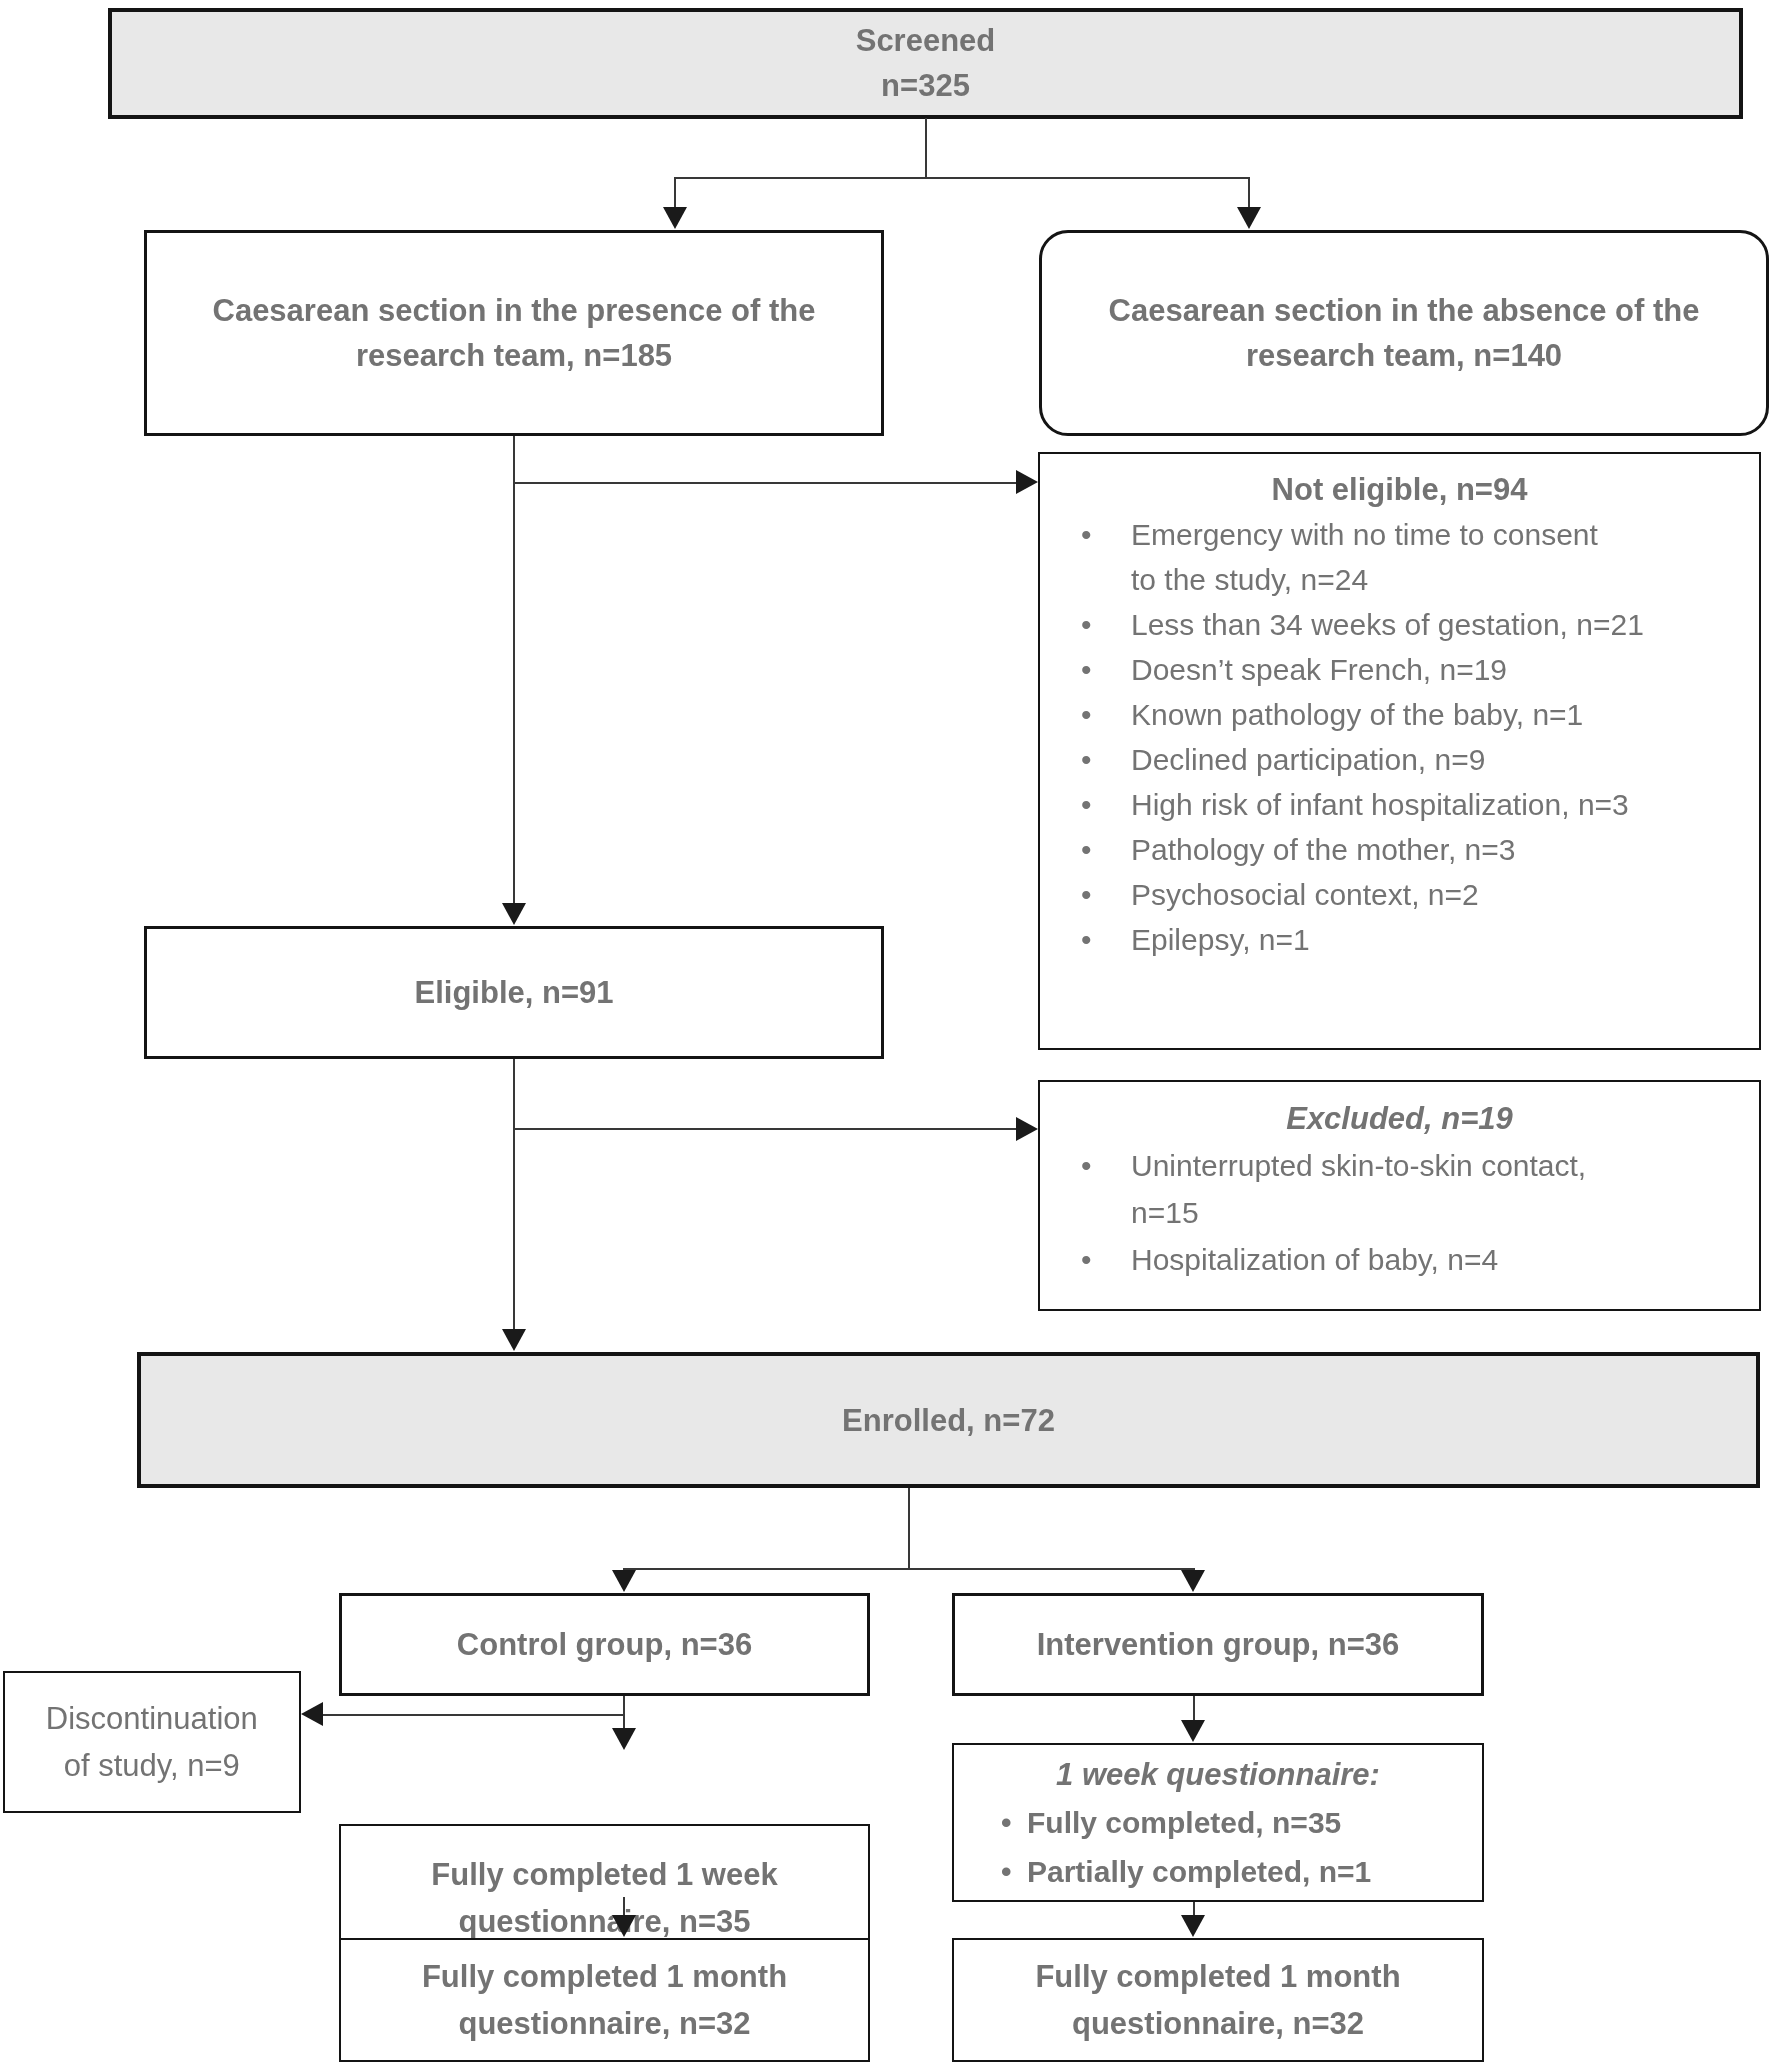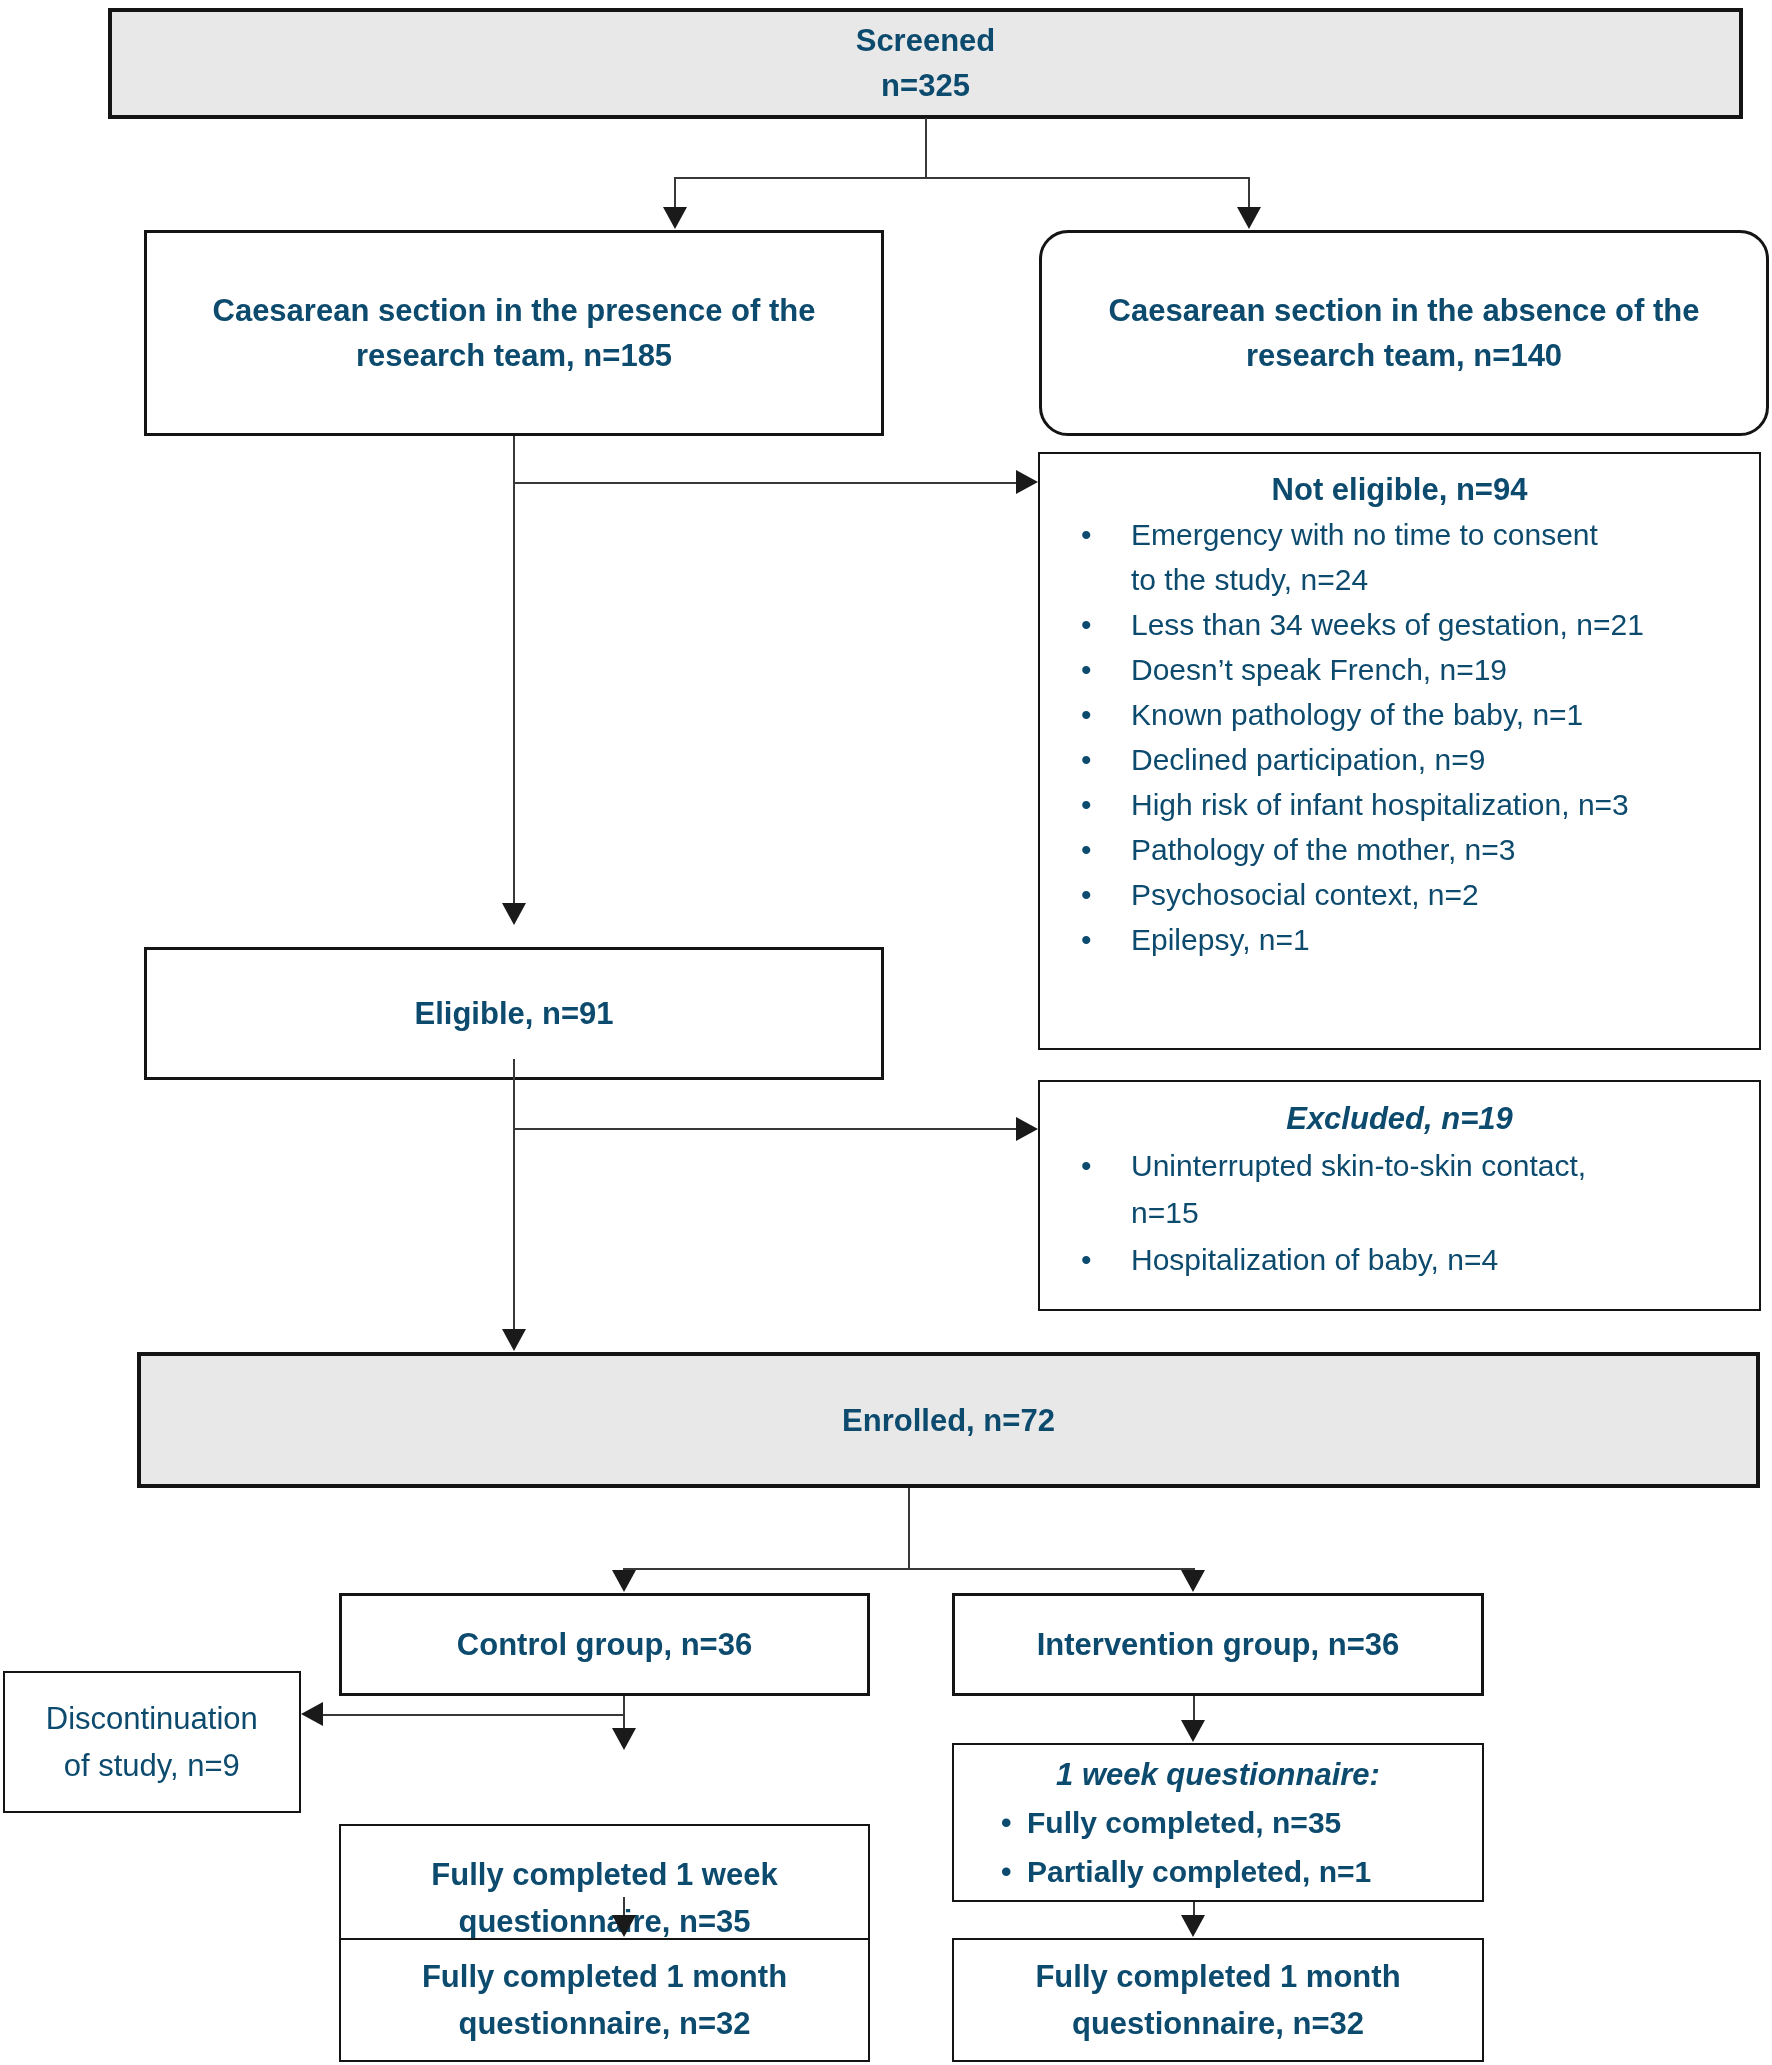--- a/index.html
+++ b/index.html
@@ -1,35 +1,35 @@
 <!DOCTYPE html>
 <html style="font-size:15px"><head>
 <meta charset="utf-8">
 <style>
   html,body { margin:0; padding:0; background:#ffffff; }
   .canvas {
     position:relative; width:1769px; height:2066px; background:#ffffff;
-    font-family:"Liberation Sans", sans-serif; color:#0c4a6e;
+    font-family:"Liberation Sans", sans-serif; color:#737373;
   }
   
   .box {
     position:absolute; box-sizing:border-box; background:#ffffff;
     border:3.7px solid #141414; display:flex; flex-direction:column;
     align-items:center; justify-content:center; text-align:center;
     font-weight:bold; font-size:31px; line-height:45px;
   }
   .gray  { background:#e8e8e8; border-width:4.7px; }
   .bw3   { border-width:2.8px; }
   .regular { font-weight:normal; }
 
   .b-screened      { left:108px;  top:7.5px;    width:1635px; height:111px; }
   .b-presence      { left:144px;  top:230px;  width:740px;  height:206px; }
   .b-absence       { left:1039px; top:230px;  width:730px;  height:206px;border-radius:29px; }
   .b-noteligible   { left:1038px; top:452px;  width:723px;  height:598px; justify-content:flex-start; padding-top:13px; }
-  .b-eligible      { left:144px;  top:926px;  width:740px;  height:133px;margin-top:21px; }
+  .b-eligible      { left:144px;  top:926px;  width:740px;  height:133px; }
   .b-excluded      { left:1038px; top:1080px; width:723px;  height:231px; justify-content:flex-start; padding-top:13px; }
   .b-enrolled      { left:137px;  top:1352px; width:1623px; height:136px; }
   .b-control       { left:339px;  top:1593px; width:531px;  height:103px; }
   .b-intervention  { left:952px; top:1593px; width:532px;  height:103px; }
   .b-discont       { left:2.8px;    top:1671px; width:298px;  height:142px; line-height:47px; font-size:31px; }
   .b-discont .wrap { max-width:220px; }
   .b-week1L        { left:339px;  top:1824px; width:531px;  height:147px; line-height:47px; }
   .b-week1R        { left:952px; top:1743px; width:532px;  height:159px; justify-content:flex-start; padding-top:5.6px; line-height:49px; }
   .b-month1L       { left:339px;  top:1938px; width:531px;  height:124px; line-height:47px; }
   .b-month1R       { left:952px; top:1938px; width:532px;  height:124px; line-height:47px; }

